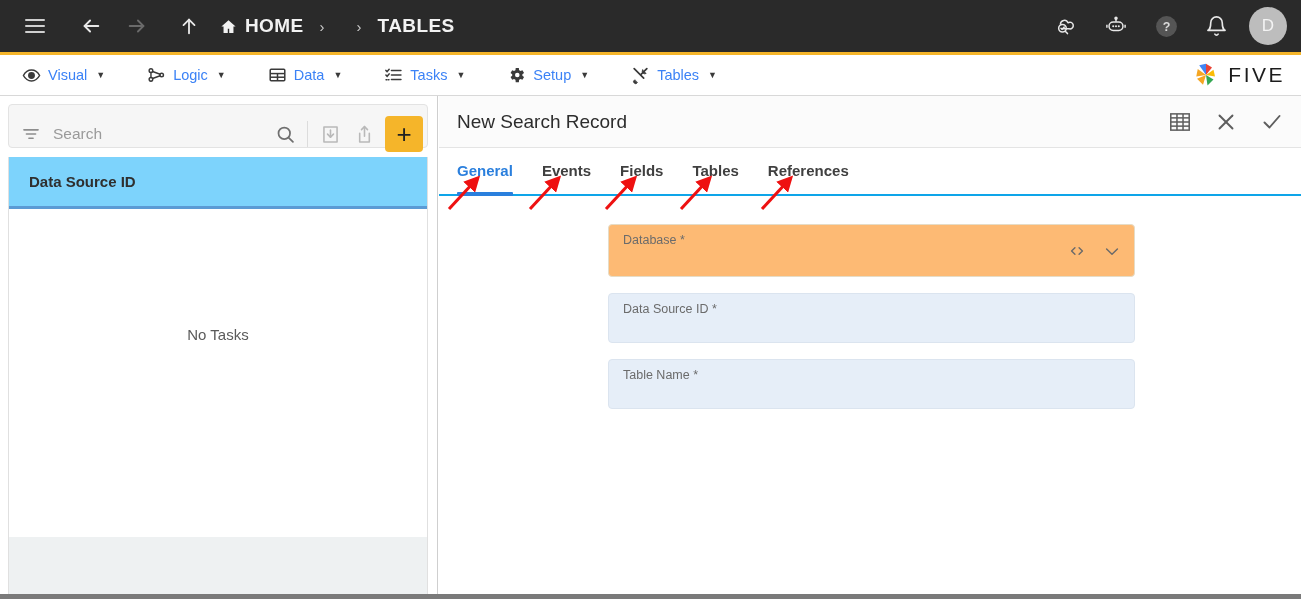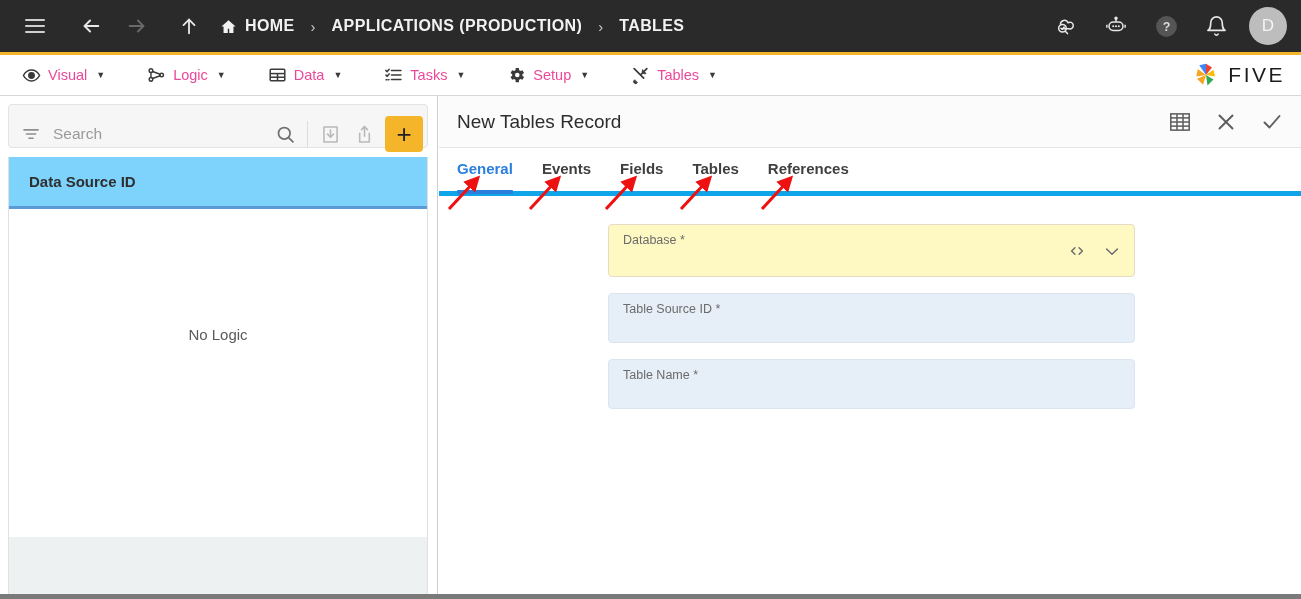--- a/index.html
+++ b/index.html
@@ -34,21 +34,21 @@
     color: #e8e8e8;
     cursor: pointer;
     flex: none;
   }
   .nav-icon-btn.disabled { color: #6a6a6a; }
   .hamburger { display: flex; flex-direction: column; gap: 4px; width: 20px; }
   .hamburger span { display: block; height: 2px; background: #cfcfcf; border-radius: 1px; }
   .crumb {
     display: flex; align-items: center; gap: 8px;
     color: #f2f2f2;
-    font-size: 16px; font-weight: bold;
+    font-size: 19px; font-weight: bold;
     letter-spacing: 0.4px;
     white-space: nowrap;
     cursor: pointer;
   }
   .crumb-sep {
     color: #cccccc; font-size: 15px;
     margin: 0 16px;
     flex: none;
   }
   .topbar-left { display: flex; align-items: center; gap: 12px; }
@@ -75,21 +75,21 @@
     padding-left: 14px;
   }
   .menu-item {
     display: flex; align-items: center; gap: 7px;
     padding: 4px 12px 4px 8px;
     margin-right: 22px;
     cursor: pointer;
     color: #6d6d6d;
     font-size: 14.5px;
   }
-  .menu-item .mlabel { color: #ec4899; }
+  .menu-item .mlabel { color: #3b82f6; }
   .menu-item .caret { font-size: 9px; color: #3a3a3a; margin-left: 2px; }
   .menu-ico { width: 19px; height: 19px; color: #3a3a3a; display: flex; align-items: center; justify-content: center; }
   .brand {
     margin-left: auto; margin-right: 16px;
     display: flex; align-items: center; gap: 7px;
   }
   .brand-text {
     font-size: 21px; letter-spacing: 2.5px;
     color: #1c1c1c; font-weight: normal;
   }
@@ -164,22 +164,22 @@
     border-bottom: 1px solid #e4e4e4;
     display: flex; align-items: center;
     padding: 0 14px 0 18px;
   }
   .record-title { font-size: 19px; color: #2d2d2d; }
   .record-actions { margin-left: auto; display: flex; align-items: center; gap: 16px; }
   .rbtn { width: 30px; height: 30px; display: flex; align-items: center; justify-content: center; color: #5e5e5e; cursor: pointer; }
 
   .tabs {
     height: 48px;
-    border-bottom: 5px solid #0ea5e9;
-    display: flex; align-items: center;
+    border-bottom: 2px solid #0ea5e9;
+    display: flex; align-items: flex-start;
     padding: 14px 0 0 18px;
     position: relative;
   }
   .tab {
     font-size: 15px; color: #404040; font-weight: bold;
     padding: 0 14px 0 0; margin-right: 15px;
     cursor: pointer; position: relative;
     height: 34px;
   }
   .tab.active { color: #2a7fdd; }
@@ -197,21 +197,21 @@
   .field {
     position: relative;
     width: 527px;
     margin: 0 0 16px 169px;
     border-radius: 4px;
     border: 1px solid #d8dde4;
     height: 53px;
     padding: 7px 14px 0 14px;
     display: flex; flex-direction: column; justify-content: flex-start;
   }
-  .field.filled { background: #fef9c3; border-color: #e6dcc6; }
+  .field.filled { background: #fdba74; border-color: #e6dcc6; }
   .field.empty { background: #e6eef8; border-color: #dbe4ef; height: 50px; }
   .field-label { font-size: 12.5px; color: #6b6b6b; line-height: 1.3; }
   .field-value { font-size: 17px; color: #1f1f1f; margin-top: 1px; }
   .field-icons {
     position: absolute; right: 12px; top: 50%;
     transform: translateY(-50%);
     display: flex; align-items: center; gap: 15px;
     color: #6a6a6a;
   }
   .field-icons .fi { cursor: pointer; display: flex; align-items: center; }
@@ -270,23 +270,20 @@
     <div class="topbar-crumbs">
       <div class="crumb">
         <span style="display:flex;align-items:center;">
           <svg width="17" height="17" viewBox="0 0 24 24" fill="currentColor">
             <path d="M12 3L2 12h3v9h6v-6h2v6h6v-9h3z"></path>
           </svg>
         </span>
         <span>HOME</span>
       </div>
       <span class="crumb-sep">›</span>
-      <div class="crumb">
-        <span>APPLICATIONS (PRODUCTION)</span>
-      </div>
       <span class="crumb-sep">›</span>
       <div class="crumb">
         <span>TABLES</span>
       </div>
     </div>
 
     <div class="topbar-right">
       <div class="nav-icon-btn">
         <svg width="26" height="26" viewBox="0 0 28 28" fill="none" stroke="currentColor" stroke-width="1.6" stroke-linecap="round" stroke-linejoin="round">
           <path d="M8 12a4.2 4.2 0 0 1 8.1-1.4A3.6 3.6 0 1 1 17.4 17H9.5"></path>
@@ -458,30 +455,30 @@
       <span class="add-btn">
         <span>+</span>
       </span>
     </div>
 
     <div class="grid-card">
       <div class="grid-header">
         <span class="grid-header-label">Data Source ID</span>
       </div>
       <div class="grid-body">
-        <span class="no-rows">No Logic</span>
+        <span class="no-rows">No Tasks</span>
       </div>
       <div class="grid-footer"></div>
     </div>
   </div>
 
   <div class="right-panel">
 
     <div class="record-head">
-      <span class="record-title">New Tables Record</span>
+      <span class="record-title">New Search Record</span>
       <div class="record-actions">
         <span class="rbtn">
           <svg width="26" height="26" viewBox="0 0 24 24" fill="none" stroke="currentColor" stroke-width="1.4">
             <rect x="3.5" y="4.5" width="17" height="15"></rect>
             <line x1="3.5" y1="8.2" x2="20.5" y2="8.2"></line>
             <line x1="3.5" y1="12" x2="20.5" y2="12"></line>
             <line x1="3.5" y1="15.8" x2="20.5" y2="15.8"></line>
             <line x1="9.2" y1="4.5" x2="9.2" y2="19.5"></line>
             <line x1="14.8" y1="4.5" x2="14.8" y2="19.5"></line>
           </svg>
@@ -532,21 +529,21 @@
           </span>
           <span class="fi">
             <svg width="20" height="20" viewBox="0 0 24 24" fill="none" stroke="currentColor" stroke-width="1.7" stroke-linecap="round" stroke-linejoin="round">
               <polyline points="5.5 9.5 12 16 18.5 9.5"></polyline>
             </svg>
           </span>
         </span>
       </div>
 
       <div class="field empty">
-        <span class="field-label">Table Source ID *</span>
+        <span class="field-label">Data Source ID *</span>
         <span class="field-value"></span>
       </div>
 
       <div class="field empty">
         <span class="field-label">Table Name *</span>
         <span class="field-value"></span>
       </div>
     </div>
   </div>
 

